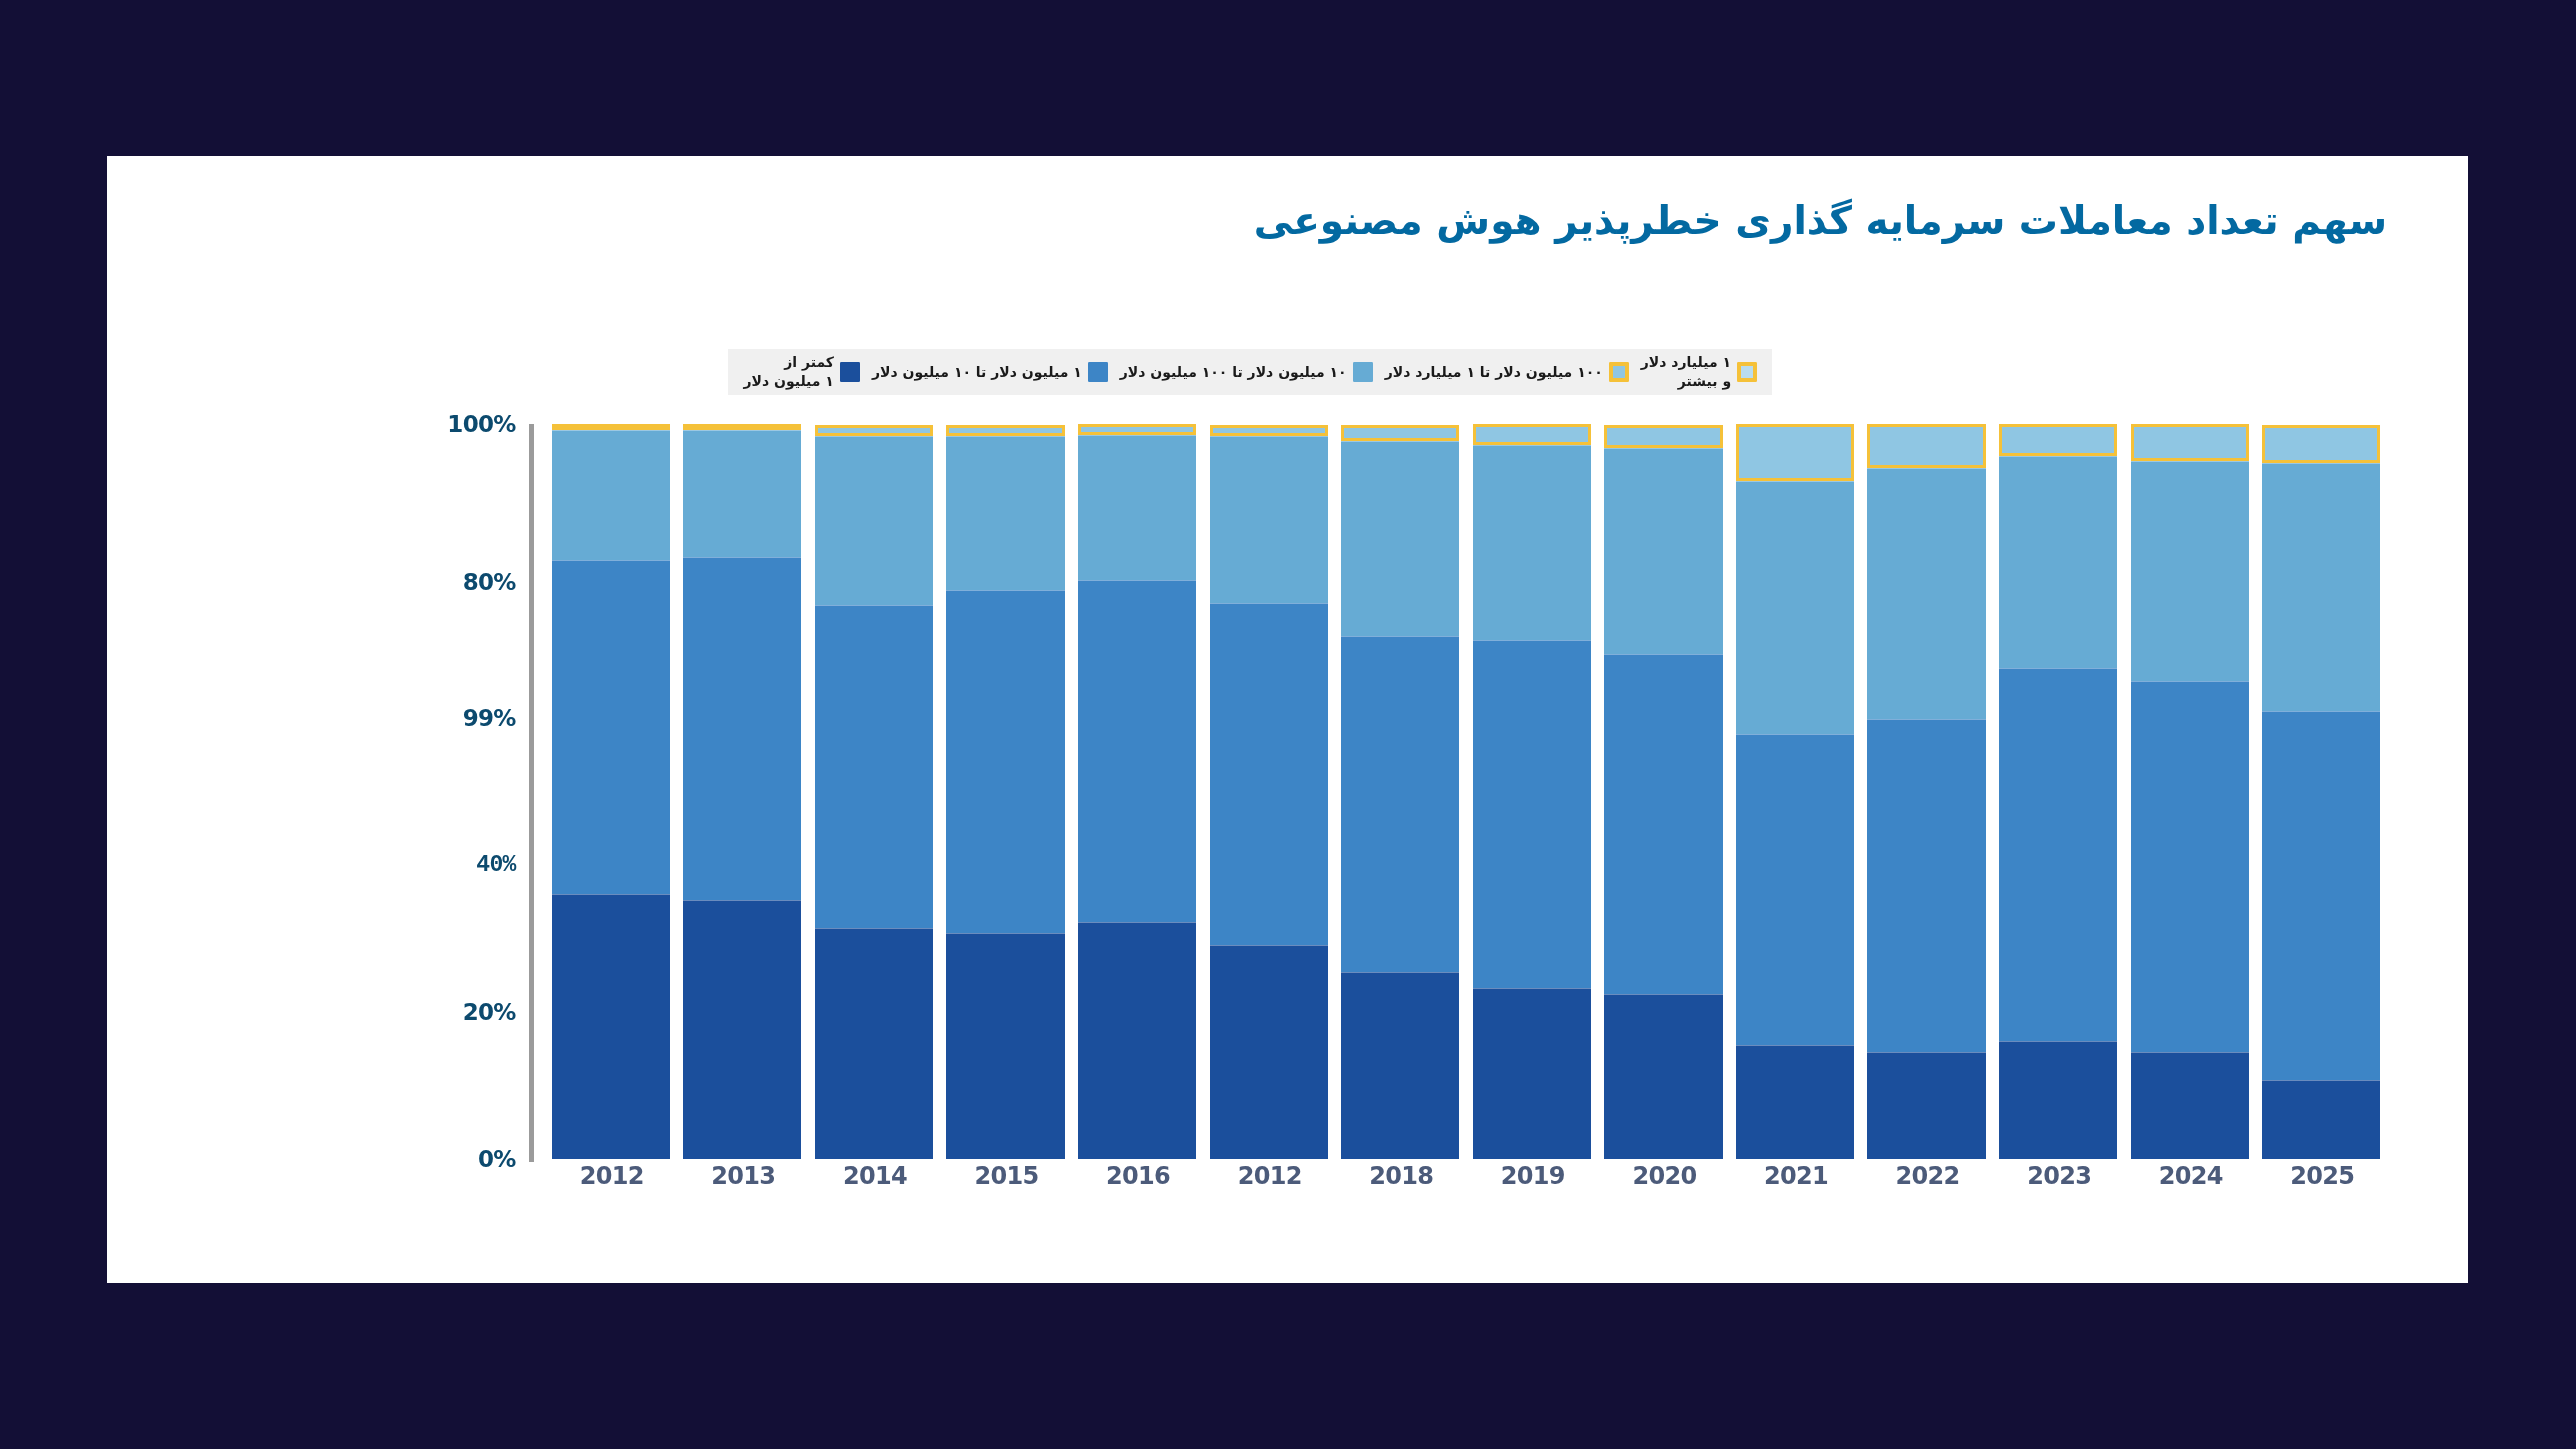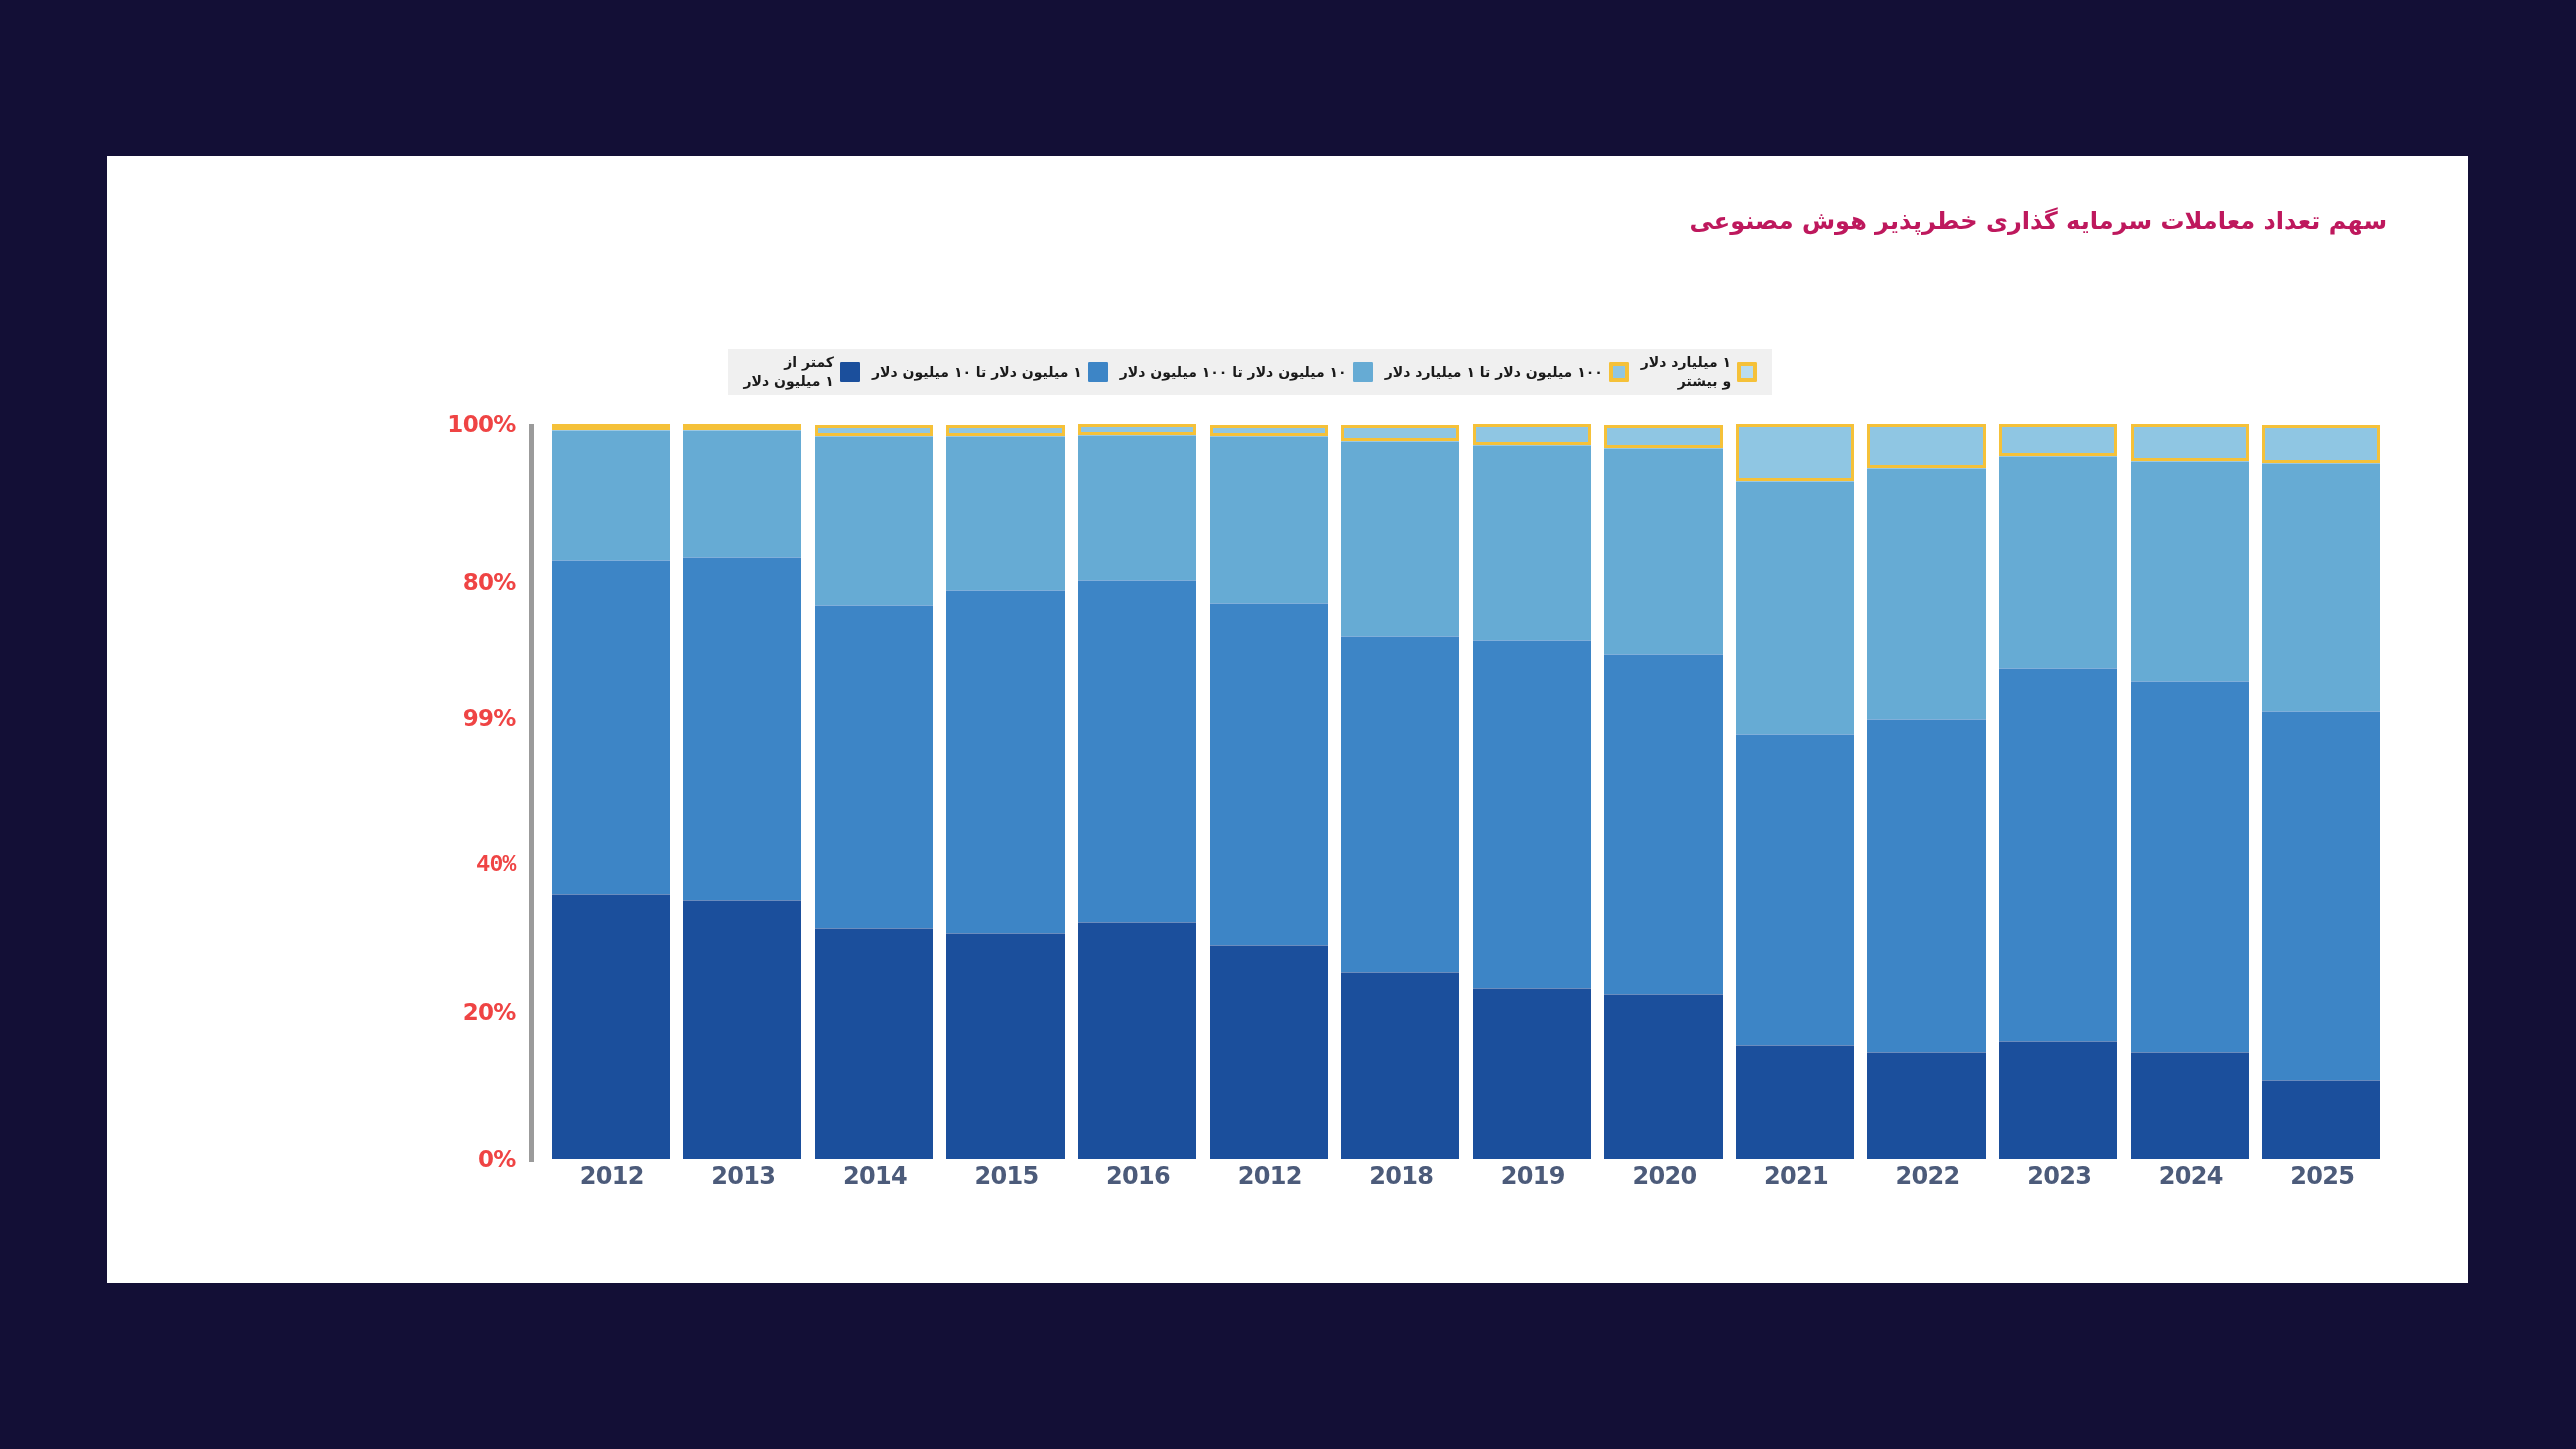--- a/index.html
+++ b/index.html
@@ -22,23 +22,23 @@
   #title-block {
     position: absolute;
     right: 81px; top: 40px;
     width: 1744px;
     text-align: right;
     direction: rtl;
   }
   .title-line {
     font-family: "DejaVu Sans", "Liberation Sans", sans-serif;
     font-weight: bold;
-    font-size: 24px;
+    font-size: 39px;
     line-height: 50px;
-    color: #be185d;
+    color: #0369a1;
     letter-spacing: -0.3px;
     white-space: nowrap;
   }
 
   
   #legend {
     position: absolute;
     left: 621px; top: 193px;
     height: 46px;
     background: #f0f0f0;
@@ -80,21 +80,21 @@
   #yaxis {
     position: absolute; left: 0; top: 0;
     width: 107px; height: 735px;
   }
   .ytick {
     position: absolute;
     right: 13.4px;
     transform: translateY(-50%);
     font-size: 23px;
     font-weight: bold;
-    color: #ef4444;
+    color: #0c4a6e;
     letter-spacing: -0.7px;
     white-space: nowrap;
   }
   #axis-line {
     position: absolute;
     left: 107px; top: 0;
     width: 4.7px; height: 738px;
     background: #9b9b9b;
   }
   #bars {

